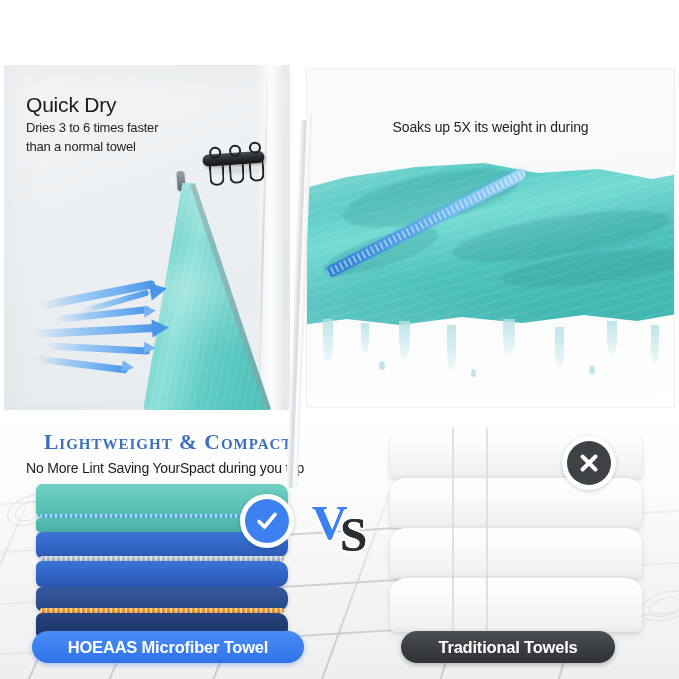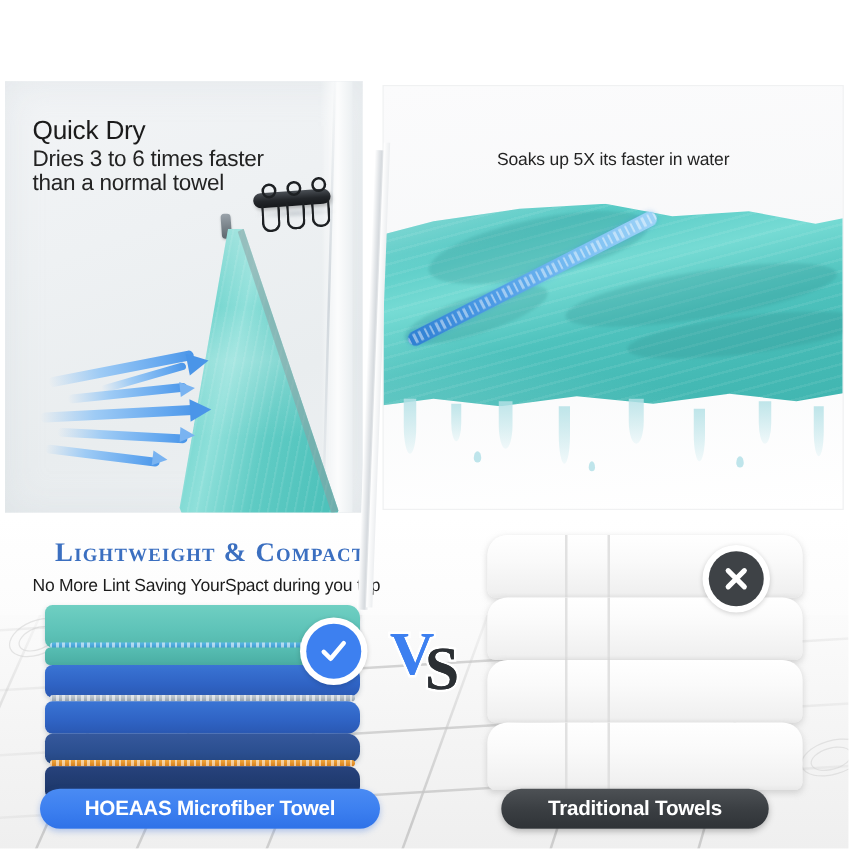--- a/index.html
+++ b/index.html
@@ -69,21 +69,21 @@
     z-index:6;
   }
 
   
   .qd-head{
     position:absolute;left:22px;top:28px;
     font-size:21px;font-weight:normal;color:#1b1b1b;letter-spacing:-0.2px;
   }
   .qd-sub{
     position:absolute;left:22px;top:53px;
-    font-size:18px;color:#232323;line-height:19px;letter-spacing:-0.2px;
+    font-size:13px;color:#232323;line-height:19px;letter-spacing:-0.2px;
   }
 
   
   .hook-rack{position:absolute;left:183px;top:72px;width:86px;height:62px;transform:rotate(-3deg);}
   .rack-plate{
     position:absolute;left:16px;top:16px;width:62px;height:12px;
     background:linear-gradient(180deg,#4a4f55 0%,#23262a 55%,#16181b 100%);
     border-radius:6px/6px;
     transform:rotate(-1deg);
     box-shadow:1px 2px 3px rgba(0,0,0,0.25);
@@ -370,21 +370,21 @@
         <div class="arrowhead small" style="left:90px;top:78px;transform:rotate(7deg);"></div>
 
         <div class="wave" style="left:48px;top:16px;width:70px;height:6px;transform:rotate(-16deg);"></div>
       </div>
     </div>
 
     <div class="divider-slant"></div>
     <div class="divider-slant2"></div>
 
     <div class="panel-right">
-      <div class="sa-sub">Soaks up 5X its faster in water</div>
+      <div class="sa-sub">Soaks up 5X its weight in during</div>
 
       <div class="wet-towel">
         <div class="wet-fold" style="left:40px;top:18px;width:180px;height:46px;transform:rotate(-12deg);"></div>
         <div class="wet-fold" style="left:150px;top:60px;width:220px;height:38px;transform:rotate(-9deg);"></div>
         <div class="wet-fold" style="left:200px;top:96px;width:190px;height:30px;transform:rotate(-7deg);"></div>
         <div class="wet-fold" style="left:20px;top:80px;width:120px;height:30px;transform:rotate(-18deg);"></div>
       </div>
       <div class="zip-stripe"></div>
 
       <div class="drip" style="left:16px;top:250px;width:10px;height:44px;"></div>

